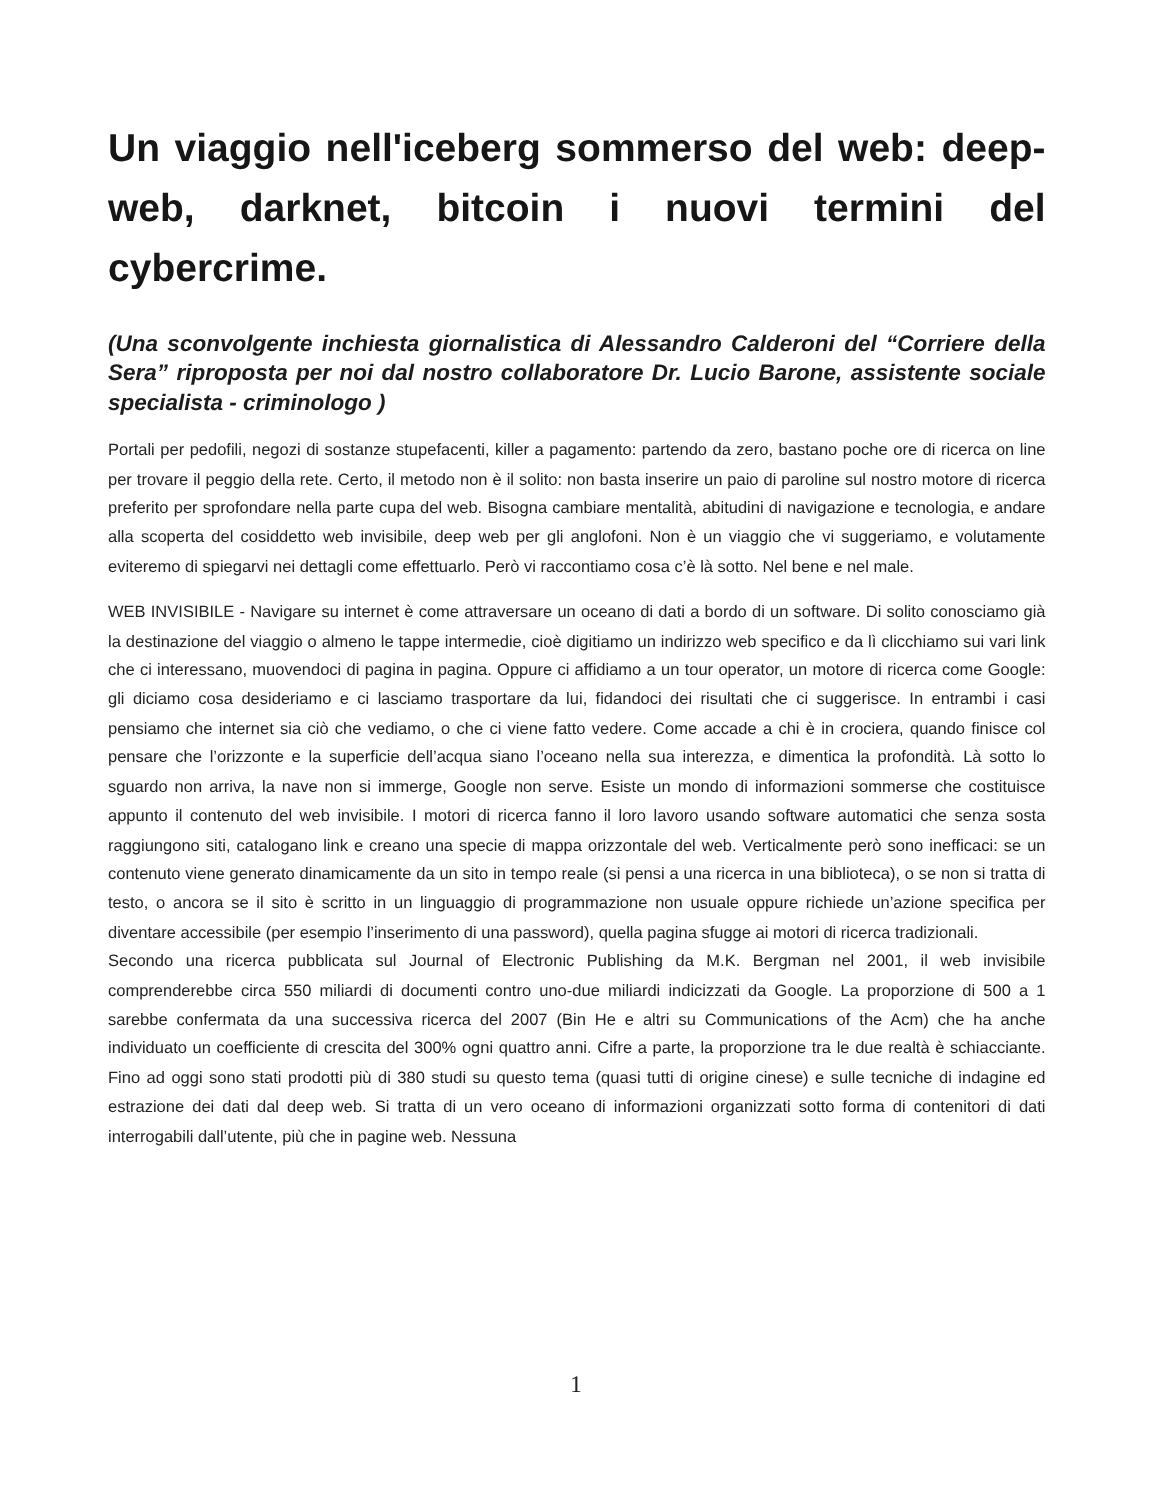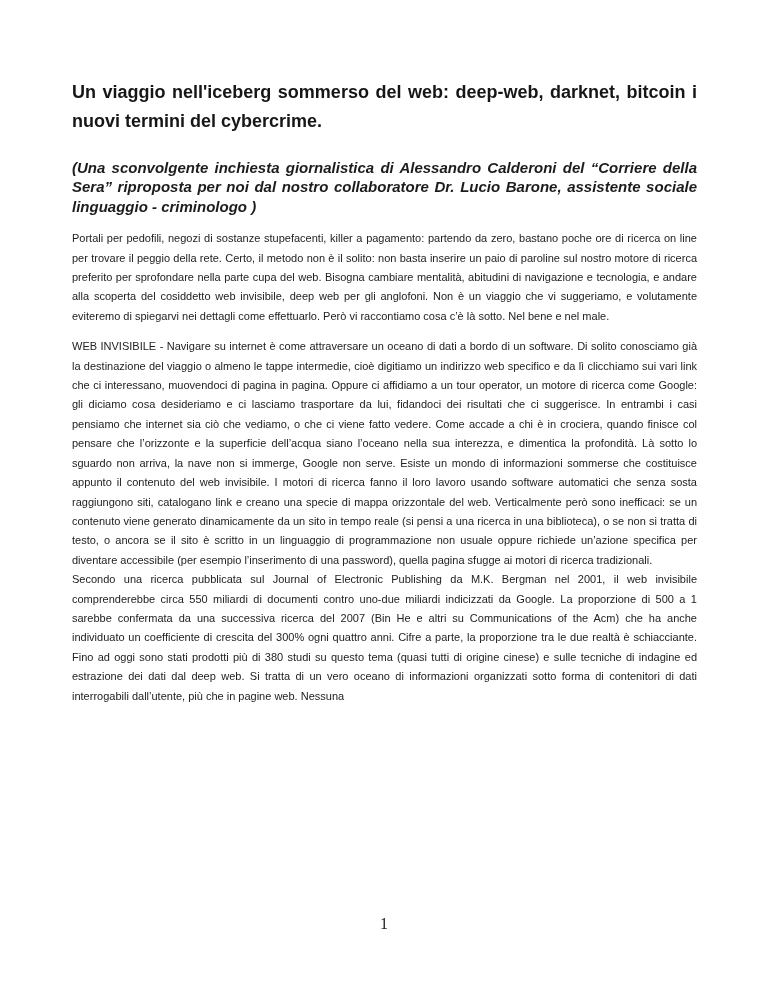--- a/index.html
+++ b/index.html
@@ -16,22 +16,22 @@
   }
   .page {
     position: relative;
     box-sizing: border-box;
     width: 768px;
     height: 994px;
     background: #ffffff;
     padding: 78px 71px 0 72px;
   }
   .doc-title {
-    font-size: 18px;
-    line-height: 29px;
+    font-size: 26px;
+    line-height: 40px;
     font-weight: bold;
     text-align: justify;
     margin: 0 0 22px 0;
     color: #161616;
   }
   .doc-subtitle {
     font-size: 15px;
     line-height: 19.4px;
     font-weight: bold;
     font-style: italic;
@@ -60,21 +60,21 @@
     color: #222222;
   }
 </style>
 </head>
 <body>
 
 <div class="page">
 
   <h1 class="doc-title">Un viaggio nell'iceberg sommerso del web: deep-web, darknet, bitcoin i nuovi termini del cybercrime.</h1>
 
-  <p class="doc-subtitle">(Una sconvolgente inchiesta giornalistica di Alessandro Calderoni del “Corriere della Sera” riproposta per noi dal nostro collaboratore Dr. Lucio Barone, assistente sociale linguaggio - criminologo )</p>
+  <p class="doc-subtitle">(Una sconvolgente inchiesta giornalistica di Alessandro Calderoni del “Corriere della Sera” riproposta per noi dal nostro collaboratore Dr. Lucio Barone, assistente sociale specialista - criminologo )</p>
 
   <p class="body-para">Portali per pedofili, negozi di sostanze stupefacenti, killer a pagamento: partendo da zero, bastano poche ore di ricerca on line per trovare il peggio della rete. Certo, il metodo non è il solito: non basta inserire un paio di paroline sul nostro motore di ricerca preferito per sprofondare nella parte cupa del web. Bisogna cambiare mentalità, abitudini di navigazione e tecnologia, e andare alla scoperta del cosiddetto web invisibile, deep web per gli anglofoni. Non è un viaggio che vi suggeriamo, e volutamente eviteremo di spiegarvi nei dettagli come effettuarlo. Però vi raccontiamo cosa c’è là sotto. Nel bene e nel male.</p>
 
   <p class="body-para flush">WEB INVISIBILE - Navigare su internet è come attraversare un oceano di dati a bordo di un software. Di solito conosciamo già la destinazione del viaggio o almeno le tappe intermedie, cioè digitiamo un indirizzo web specifico e da lì clicchiamo sui vari link che ci interessano, muovendoci di pagina in pagina. Oppure ci affidiamo a un tour operator, un motore di ricerca come Google: gli diciamo cosa desideriamo e ci lasciamo trasportare da lui, fidandoci dei risultati che ci suggerisce. In entrambi i casi pensiamo che internet sia ciò che vediamo, o che ci viene fatto vedere. Come accade a chi è in crociera, quando finisce col pensare che l’orizzonte e la superficie dell’acqua siano l’oceano nella sua interezza, e dimentica la profondità. Là sotto lo sguardo non arriva, la nave non si immerge, Google non serve. Esiste un mondo di informazioni sommerse che costituisce appunto il contenuto del web invisibile. I motori di ricerca fanno il loro lavoro usando software automatici che senza sosta raggiungono siti, catalogano link e creano una specie di mappa orizzontale del web. Verticalmente però sono inefficaci: se un contenuto viene generato dinamicamente da un sito in tempo reale (si pensi a una ricerca in una biblioteca), o se non si tratta di testo, o ancora se il sito è scritto in un linguaggio di programmazione non usuale oppure richiede un’azione specifica per diventare accessibile (per esempio l’inserimento di una password), quella pagina sfugge ai motori di ricerca tradizionali.</p>
 
   <p class="body-para flush">Secondo una ricerca pubblicata sul Journal of Electronic Publishing da M.K. Bergman nel 2001, il web invisibile comprenderebbe circa 550 miliardi di documenti contro uno-due miliardi indicizzati da Google. La proporzione di 500 a 1 sarebbe confermata da una successiva ricerca del 2007 (Bin He e altri su Communications of the Acm) che ha anche individuato un coefficiente di crescita del 300% ogni quattro anni. Cifre a parte, la proporzione tra le due realtà è schiacciante. Fino ad oggi sono stati prodotti più di 380 studi su questo tema (quasi tutti di origine cinese) e sulle tecniche di indagine ed estrazione dei dati dal deep web. Si tratta di un vero oceano di informazioni organizzati sotto forma di contenitori di dati interrogabili dall’utente, più che in pagine web. Nessuna</p>
 
   <div class="page-number">1</div>
 
 </div>

